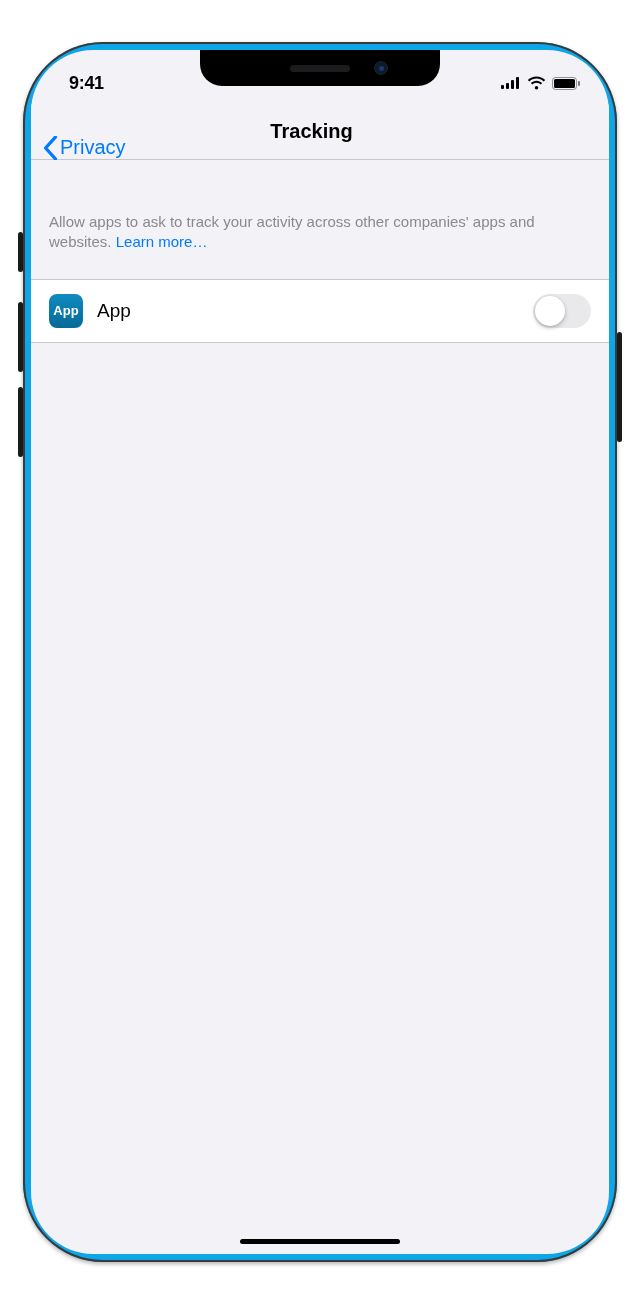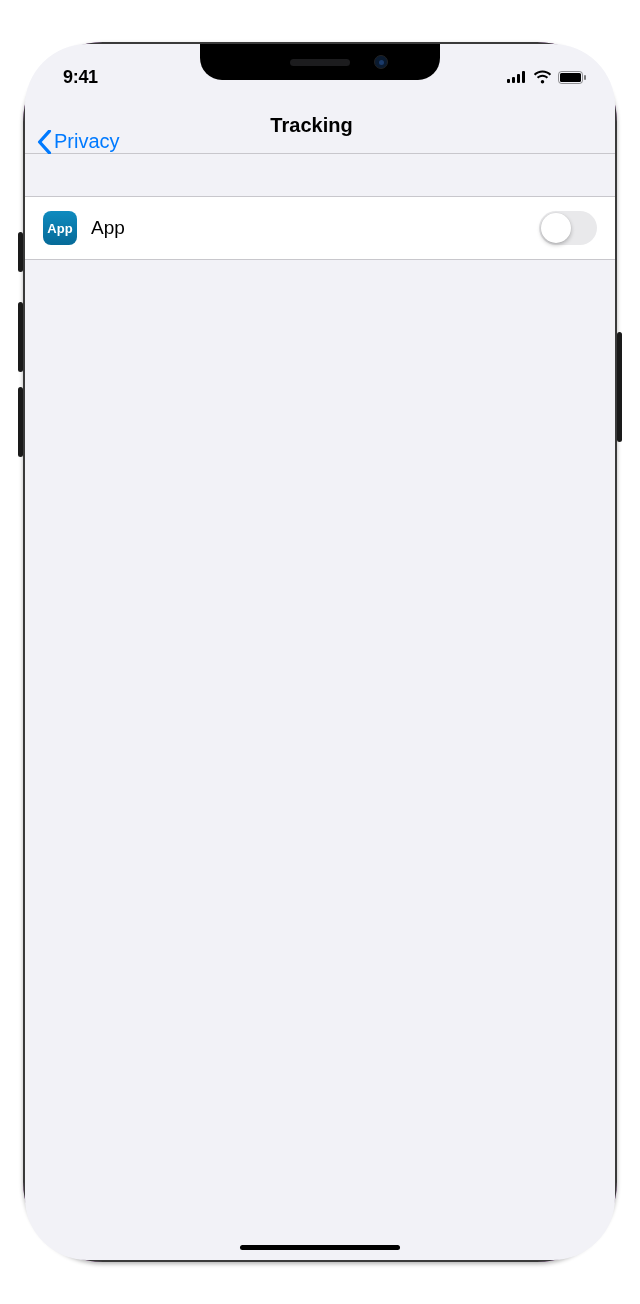--- a/index.html
+++ b/index.html
@@ -14,23 +14,23 @@
       width: 640px;
       height: 1304px;
       position: relative;
       display: flex;
       justify-content: center;
       align-items: center;
     }
     .phone-frame {
       width: 594px;
       height: 1220px;
-      background: #f0abfc;
+      background: #0ea5e9;
       border-radius: 80px;
-      padding: 2px;
+      padding: 8px;
       position: relative;
       box-shadow: inset 0 0 0 2px #3a3a3a, 0 2px 4px rgba(0,0,0,0.3);
     }
     .phone-frame::before, .phone-frame::after {
       content: '';
       position: absolute;
       background: #2b2b2b;
       border-radius: 2px;
     }
     .side-btn {
@@ -249,20 +249,23 @@
         <div class="back-btn">
           <svg width="15" height="24" viewBox="0 0 13 22">
               <path d="M11 1 2 11l9 10" stroke="#007aff" stroke-width="3" fill="none" stroke-linecap="round" stroke-linejoin="round"></path>
             </svg>
           <span>Privacy</span>
         </div>
         <div class="nav-title">Tracking</div>
       </div>
 
       <div class="content">
+        <div class="footer-text">
+          <span>Allow apps to ask to track your activity across other companies' apps and websites. </span><a href="#">Learn more…</a>
+        </div>
 
         <div class="row">
           <div class="app-icon">
               <span>App</span>
             </div>
           <span class="row-label">App</span>
           <div class="toggle off">
               <div class="knob"></div>
             </div>
         </div>

